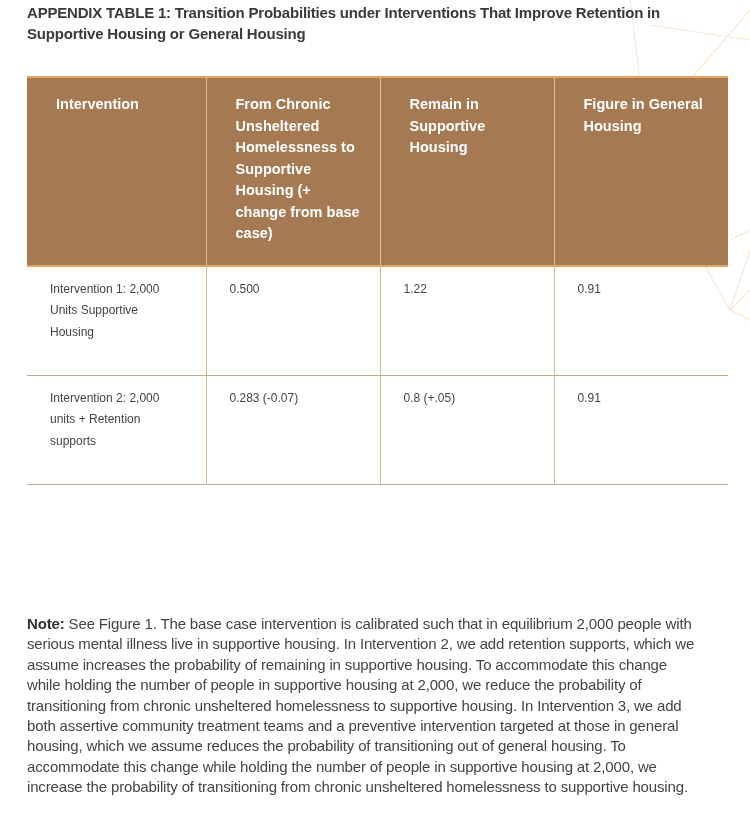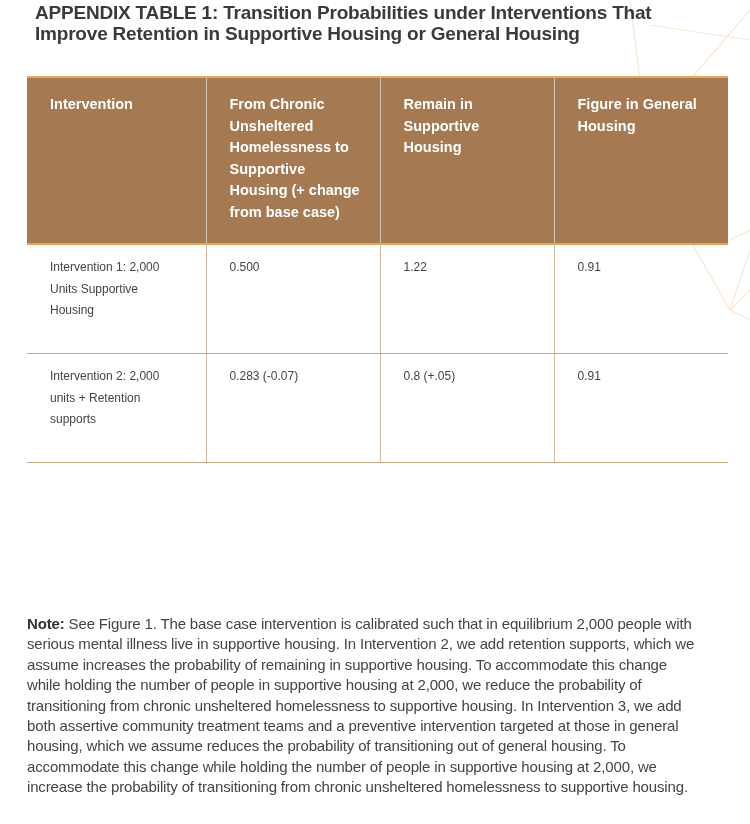--- a/index.html
+++ b/index.html
@@ -3,32 +3,31 @@
 <meta charset="utf-8">
 <style>
   html, body { margin: 0; padding: 0; }
   body {
     width: 750px; height: 824px; background: #ffffff; position: relative; overflow: hidden;
     font-family: "Liberation Sans", "DejaVu Sans", sans-serif; color: #333333;
   }
   .deco { position: absolute; left: 0; top: 0; width: 750px; height: 824px; pointer-events: none; }
   .title {
     position: absolute; left: 27px; top: 2px; width: 690px;
-    font-size: 19px; font-weight: bold; line-height: 21px; color: #3a3a3a;
+    font-size: 15px; font-weight: bold; line-height: 21px; color: #3a3a3a;
     letter-spacing: -0.2px;
-    margin-left: 8px;
   }
   table {
     position: absolute; left: 27px; top: 76px; width: 701px;
     border-collapse: collapse; table-layout: fixed;
   }
   col.c1 { width: 179px; } col.c2 { width: 174px; } col.c3 { width: 174px; } col.c4 { width: 174px; }
   thead th {
     background: #a57a52; color: #ffffff; font-weight: bold; text-align: left; vertical-align: top;
-    font-size: 14.5px; line-height: 21.5px; padding: 16px 14px 20px 23px; height: 125px;
+    font-size: 14.5px; line-height: 21.5px; padding: 16px 14px 20px 29px; height: 125px;
     border-left: 1px solid #d9c3ad; border-top: 2px solid #e7a45e; border-bottom: 2px solid #e7a45e;
   }
   thead th:first-child { border-left: none; }
   tbody td {
     font-size: 12px; line-height: 21.5px; color: #444444; vertical-align: top;
     padding: 12px 14px 0 23px; border-left: 1px solid #d6b89a; border-bottom: 1px solid #c7a887;
   }
   tbody td:first-child { border-left: none; }
   tbody tr.r1 td { height: 96px; }
   tbody tr.r2 td { height: 96px; }

